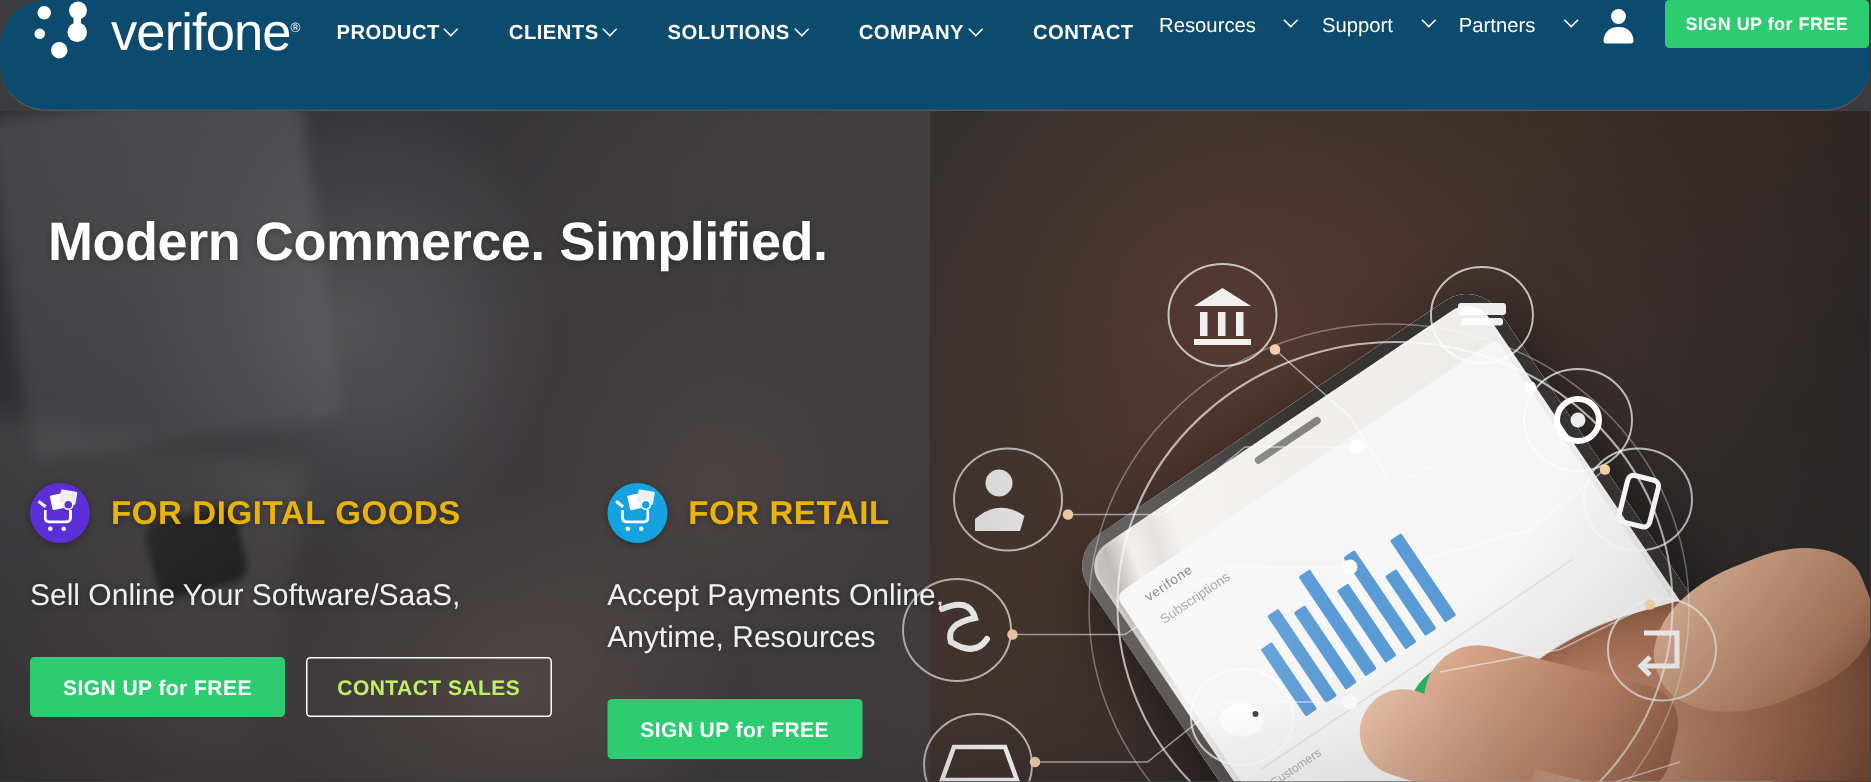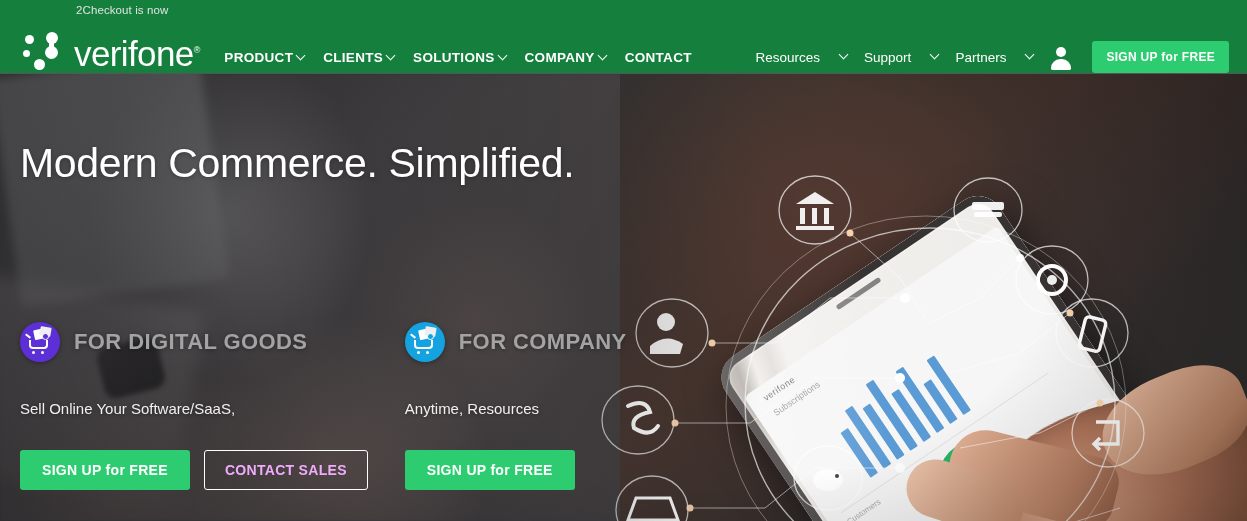--- a/index.html
+++ b/index.html
@@ -7,24 +7,24 @@
   body {
     font-family:"Liberation Sans", sans-serif;
     background:#3c3b3e;
     -webkit-font-smoothing:antialiased;
   }
   .page { position:relative; width:1247px; height:521px; overflow:hidden; }
 
   
   .header {
     position:absolute; top:0; left:0; width:1247px; height:74px;
-    background:#15803d;
+    background:#0c4a6e;
     border-bottom:1px solid #55545a;
     z-index:40;
-    display:flex; align-items:flex-end;
+    display:flex; align-items:flex-start;border-radius:31px;
   }
   .brand { position:relative; display:flex; align-items:flex-end; margin-left:22px; }
   .logo-dots { position:relative; width:48px; height:42px; margin-right:4px; flex:none; }
   .logo-dots span { position:absolute; background:#fff; border-radius:50%; display:block; }
   .d1 { width:9px;  height:9px;  left:3px;  top:4px; }
   .d2 { width:12px; height:12px; left:24px; top:1px; }
   .d3 { width:7px;  height:7px;  left:1px;  top:19px; }
   .d4 { width:13px; height:13px; left:23px; top:15px; }
   .d5 { width:11px; height:11px; left:12px; top:28px; }
   .logo-bridge { position:absolute; left:27px; top:8px; width:5px; height:16px; background:#fff; }
@@ -32,21 +32,21 @@
   .tagline {
     position:absolute; left:2px; top:-28px;
     font-size:11.5px; color:#e2e1e3; white-space:nowrap; letter-spacing:.1px;
   }
   .wordmark {
     font-size:35px; line-height:36px; color:#ffffff; letter-spacing:-.6px;
     font-weight:400; position:relative;
   }
   .wordmark .reg { font-size:9px; vertical-align:super; letter-spacing:0; }
 
-  .mainnav { display:flex; align-items:center; margin-left:15px; gap:0px; padding-top:6px; }
+  .mainnav { display:flex; align-items:center; margin-left:15px; gap:16px; padding-top:6px; }
   .mainnav .nav-item {
     display:flex; align-items:center; gap:4px;
     color:#ffffff; font-size:13.5px; font-weight:700; letter-spacing:.3px;
     padding:8px 9px; cursor:pointer; white-space:nowrap;
   }
   .rightnav { margin-left:auto; display:flex; align-items:center; padding-right:18px; gap:0; }
   .rightnav .nav-item {
     display:flex; align-items:center; gap:20px;
     color:#ffffff; font-size:13.5px; font-weight:400;
     padding:8px 8px; cursor:pointer; white-space:nowrap;
@@ -186,22 +186,22 @@
     background:linear-gradient(100deg,#e9c2a8,#c08a6b);
     border-radius:34px; transform:rotate(18deg);
   }
 
   
   .network { position:absolute; left:600px; top:74px; width:647px; height:447px; pointer-events:none; }
 
   
   .content { position:absolute; left:0; top:74px; width:700px; height:447px; z-index:20; }
   .h1 {
-    position:absolute; left:20px; top:66px;
-    font-size:41px; font-weight:400; color:#ffffff; letter-spacing:-.3px;
+    position:absolute; left:32px; top:66px;
+    font-size:36px; font-weight:700; color:#ffffff; letter-spacing:-.3px;
     text-shadow:0 1px 4px rgba(0,0,0,.30); white-space:nowrap;
   }
   .sub {
     position:absolute; left:20px; top:138px; width:600px;
     font-size:20.5px; font-weight:400; color:#f3f3f3; line-height:33px;
     text-shadow:0 1px 4px rgba(0,0,0,.35);
   }
   .cols { position:absolute; left:20px; top:248px; width:640px; display:flex; }
   .col { width:392px; }
   .col.second { width:260px; }
@@ -225,34 +225,34 @@
     position:absolute; left:7px; top:-2px; width:13px; height:10px; background:#fff;
     transform:rotate(-12deg); border-radius:1px;
   }
   .cart .doc2 {
     position:absolute; left:13px; top:-4px; width:11px; height:9px; background:#eee;
     transform:rotate(10deg); border-radius:1px;
   }
   .cart .gear { position:absolute; left:15px; top:2px; width:7px; height:7px; border-radius:50%; background:#5d2fd6; border:1.6px solid #fff; }
   .circ.blue .cart .gear { background:#14a3e0; }
   .col-title {
-    font-size:22px; font-weight:700; color:#a3a3a3; letter-spacing:.4px;
+    font-size:22px; font-weight:700; color:#eab308; letter-spacing:.4px;
     text-shadow:0 1px 4px rgba(0,0,0,.35);
   }
   .col-desc {
-    margin-top:33px; font-size:15px; color:#f0f0f0; line-height:28px;
+    margin-top:21px; font-size:20px; color:#f0f0f0; line-height:28px;
     text-shadow:0 1px 4px rgba(0,0,0,.4);
   }
   .col-btns { margin-top:27px; display:flex; align-items:center; gap:14px; }
   .cta-green {
     background:#2ecc71; color:#fff; border:none; border-radius:3px;
     font-size:14px; font-weight:700; letter-spacing:.3px; padding:12px 22px;
   }
   .cta-outline {
-    background:transparent; color:#f0abfc; border:1.5px solid #ffffff; border-radius:3px;
+    background:transparent; color:#bef264; border:1.5px solid #ffffff; border-radius:3px;
     font-size:14px; font-weight:700; letter-spacing:.3px; padding:11px 20px;
   }
 </style>
 </head>
 <body>
 
 <div class="page">
 
   <div class="hero">
     <div class="bg-photo">
@@ -412,23 +412,24 @@
             <div class="cart">
               <div class="doc"></div>
                 <div class="doc2"></div>
                 <div class="gear"></div>
               <div class="basket"></div>
                 <div class="handle"></div>
               <div class="w1"></div>
                 <div class="w2"></div>
             </div>
           </div>
-          <div class="col-title">FOR COMPANY</div>
+          <div class="col-title">FOR RETAIL</div>
         </div>
         <div class="col-desc">
+          <div>Accept Payments Online,</div>
           <div>Anytime, Resources</div>
         </div>
         <div class="col-btns">
           <button class="btn cta-green">SIGN UP for FREE</button>
         </div>
       </div>
 
     </div>
   </div>
 

